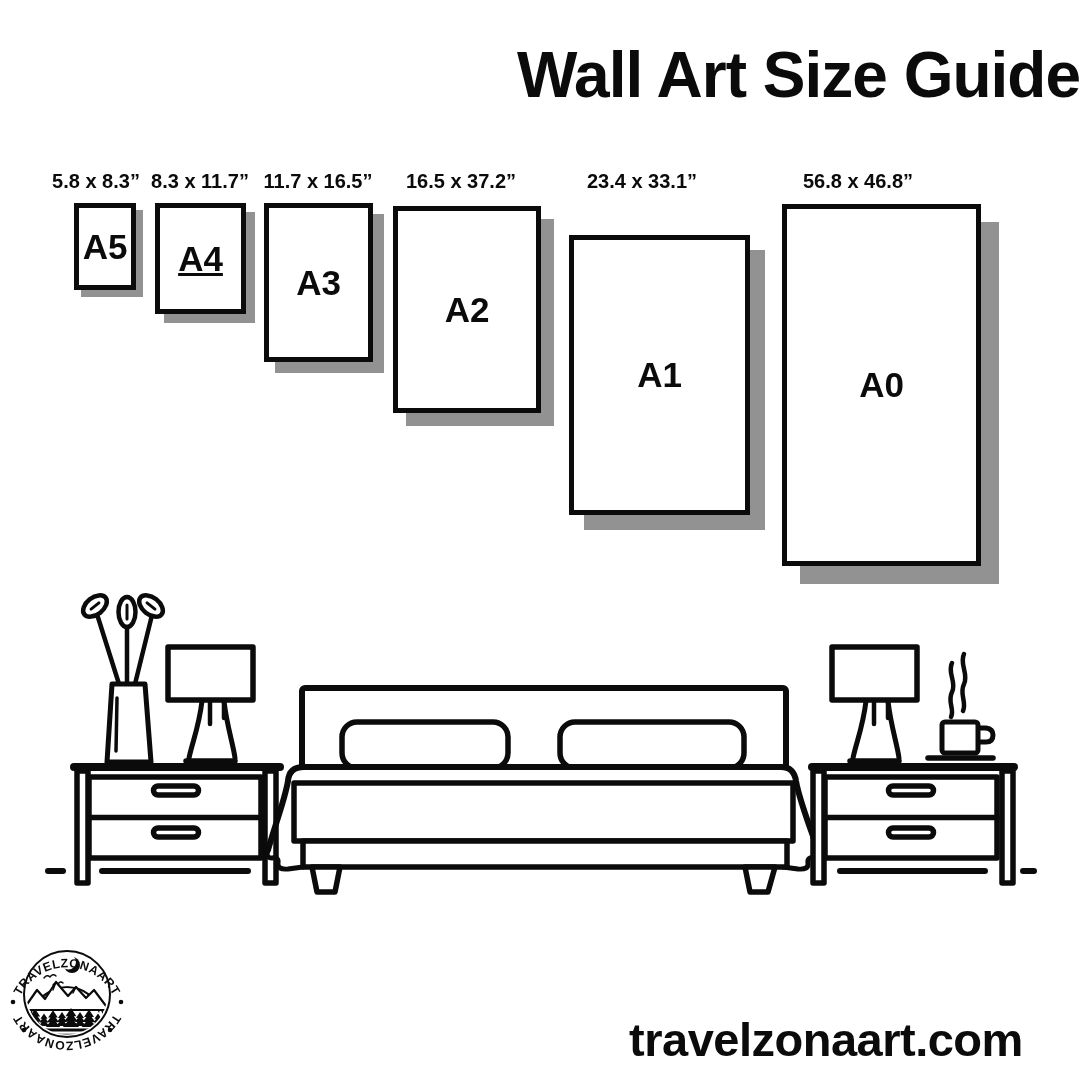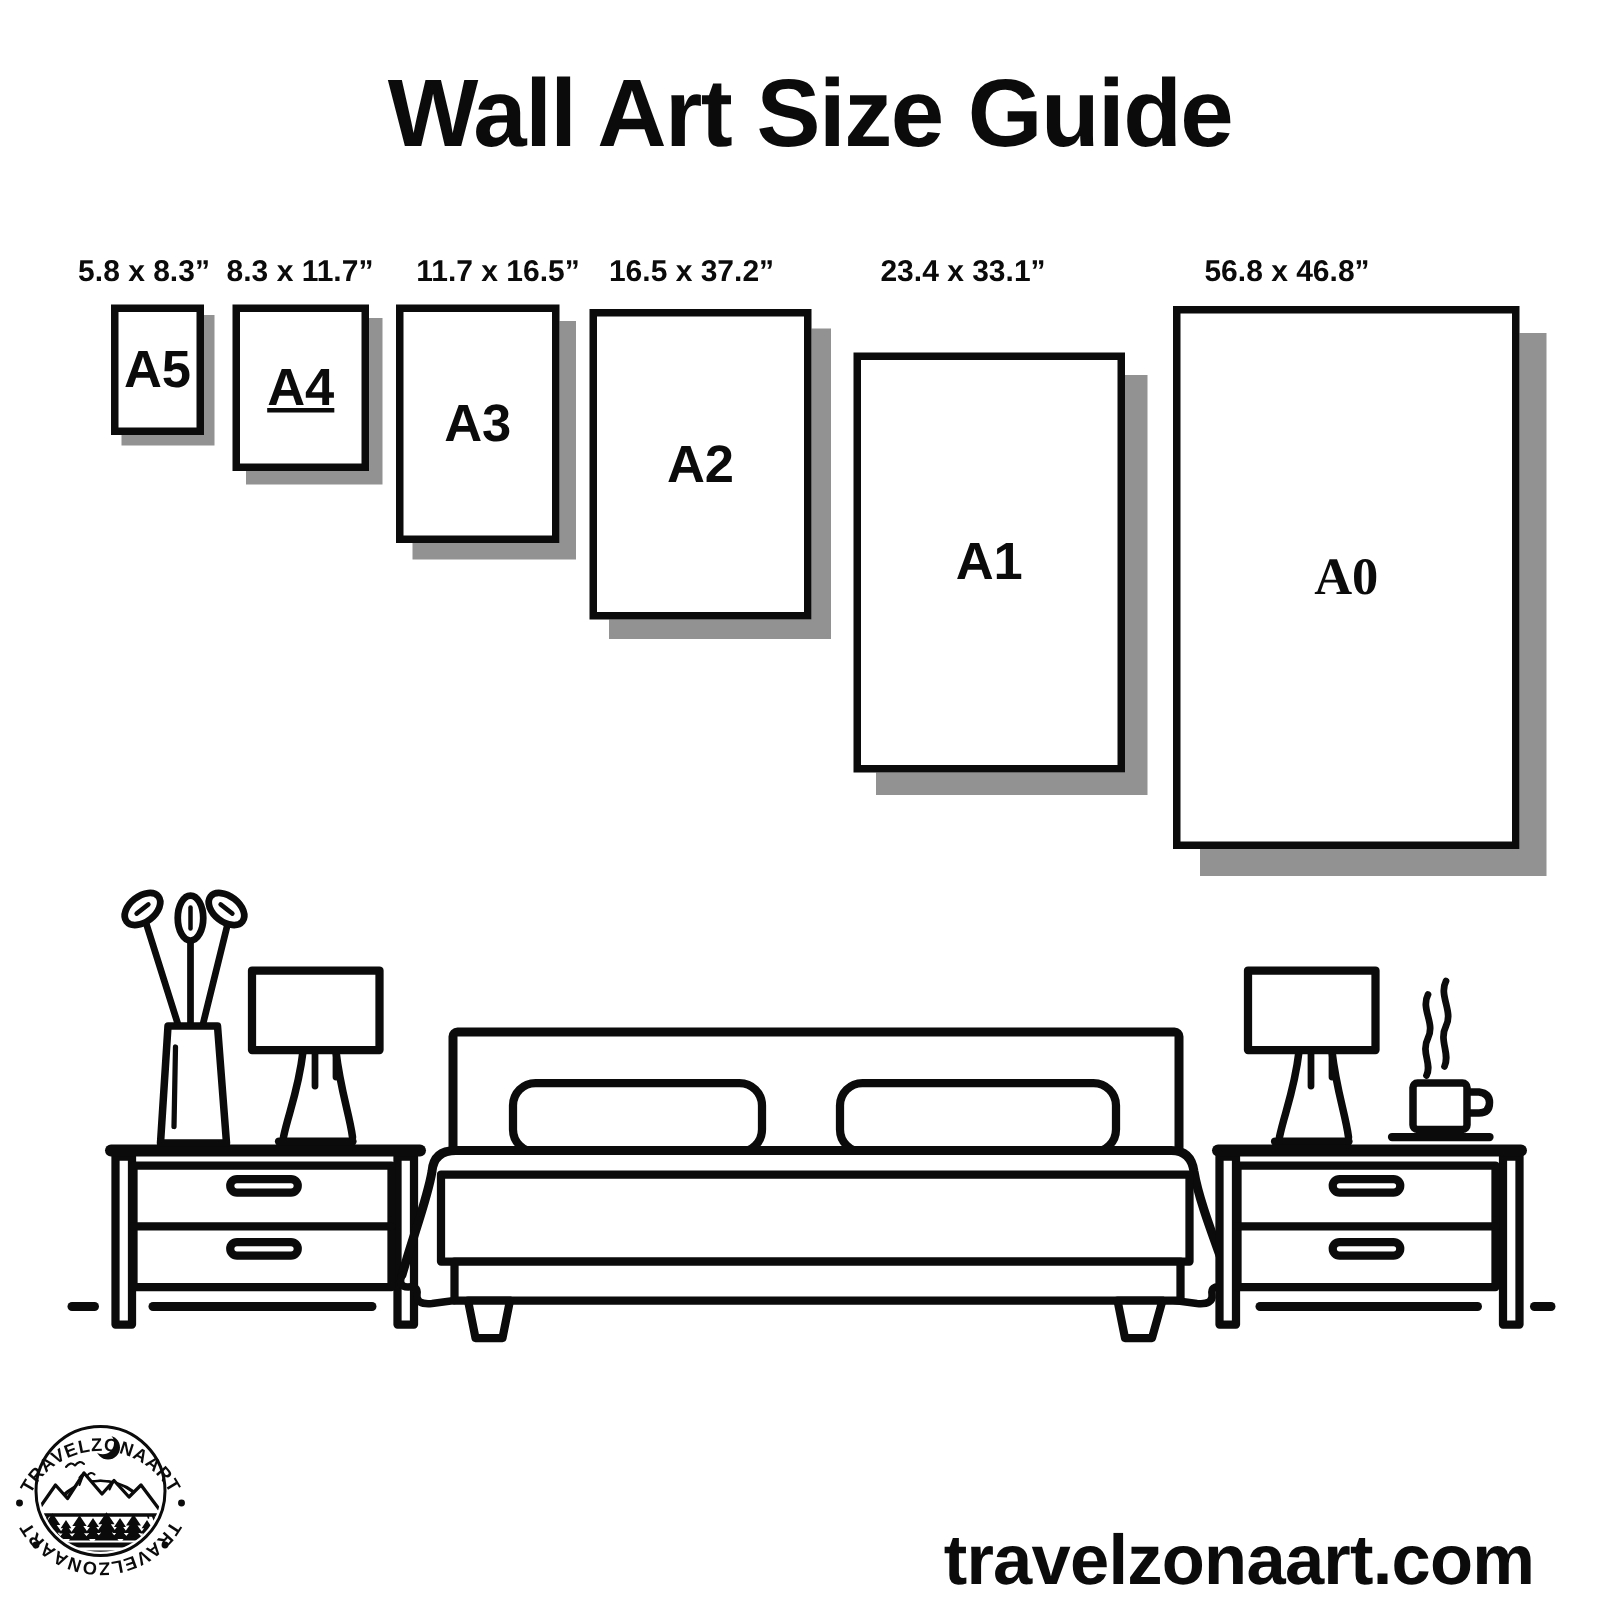--- a/index.html
+++ b/index.html
@@ -2,21 +2,21 @@
 <html><head>
 <meta charset="utf-8">
 <style>
   html,body{margin:0;padding:0;}
   body{
     width:1080px;height:1080px;position:relative;overflow:hidden;
     background:#ffffff;color:#0b0b0b;
     font-family:"Liberation Sans",sans-serif;
   }
   .title{
-    position:absolute;top:38px;left:0;width:1080px;text-align:center;
+    position:absolute;top:38px;left:0;width:1080px;text-align:right;
     font-size:64px;font-weight:800;letter-spacing:-1px;
   }
   .dim-label{
     position:absolute;top:169px;width:200px;height:24px;line-height:24px;
     text-align:center;font-size:20px;font-weight:bold;white-space:nowrap;
   }
   .paper{
     position:absolute;background:#ffffff;border:5px solid #0b0b0b;
     display:flex;align-items:center;justify-content:center;
     font-size:35px;font-weight:bold;box-sizing:border-box;
@@ -29,31 +29,31 @@
   }
 </style>
 </head>
 <body>
 
 <div class="title">Wall Art Size Guide</div>
 
 <div>
   <div class="dim-label" style="left:-4px;">5.8 x 8.3”</div>
   <div class="dim-label" style="left:100px;">8.3 x 11.7”</div>
-  <div class="dim-label" style="left:232px;">11.7 x 16.5”</div>
+  <div class="dim-label" style="left:218px;">11.7 x 16.5”</div>
   <div class="dim-label" style="left:361px;">16.5 x 37.2”</div>
   <div class="dim-label" style="left:542px;">23.4 x 33.1”</div>
   <div class="dim-label" style="left:758px;">56.8 x 46.8”</div>
 
   <div class="paper" style="left:74px;top:203px;width:62px;height:87px;box-shadow:7px 7px 0 #929292;">A5</div>
   <div class="paper" style="left:155px;top:203px;width:91px;height:111px;box-shadow:9px 9px 0 #929292;text-decoration:underline;">A4</div>
   <div class="paper" style="left:264px;top:203px;width:109px;height:159px;box-shadow:11px 11px 0 #929292;">A3</div>
   <div class="paper" style="left:393px;top:206px;width:148px;height:207px;box-shadow:13px 13px 0 #929292;">A2</div>
   <div class="paper" style="left:569px;top:203px;width:181px;height:280px;box-shadow:15px 15px 0 #929292;margin-top:32px;">A1</div>
-  <div class="paper" style="left:782px;top:204px;width:231px;height:362px;box-shadow:18px 18px 0 #929292;font-family:Liberation Serif, serif;">A0</div>
+  <div class="paper" style="left:782px;top:204px;width:199px;height:362px;box-shadow:18px 18px 0 #929292;">A0</div>
 </div>
 
 <svg class="scene" width="1000" height="312" viewBox="0 0 1000 312" fill="none" stroke="#0b0b0b" stroke-linecap="round" stroke-linejoin="round">
 
   <path d="M8,286 H23" stroke-width="6"></path>
   <path d="M983,286 H994" stroke-width="6"></path>
 
   <g stroke-width="5.5">
     <path d="M62,286 H208" stroke-width="6"></path>
     <rect x="37" y="186" width="11" height="112" fill="#fff"></rect>

